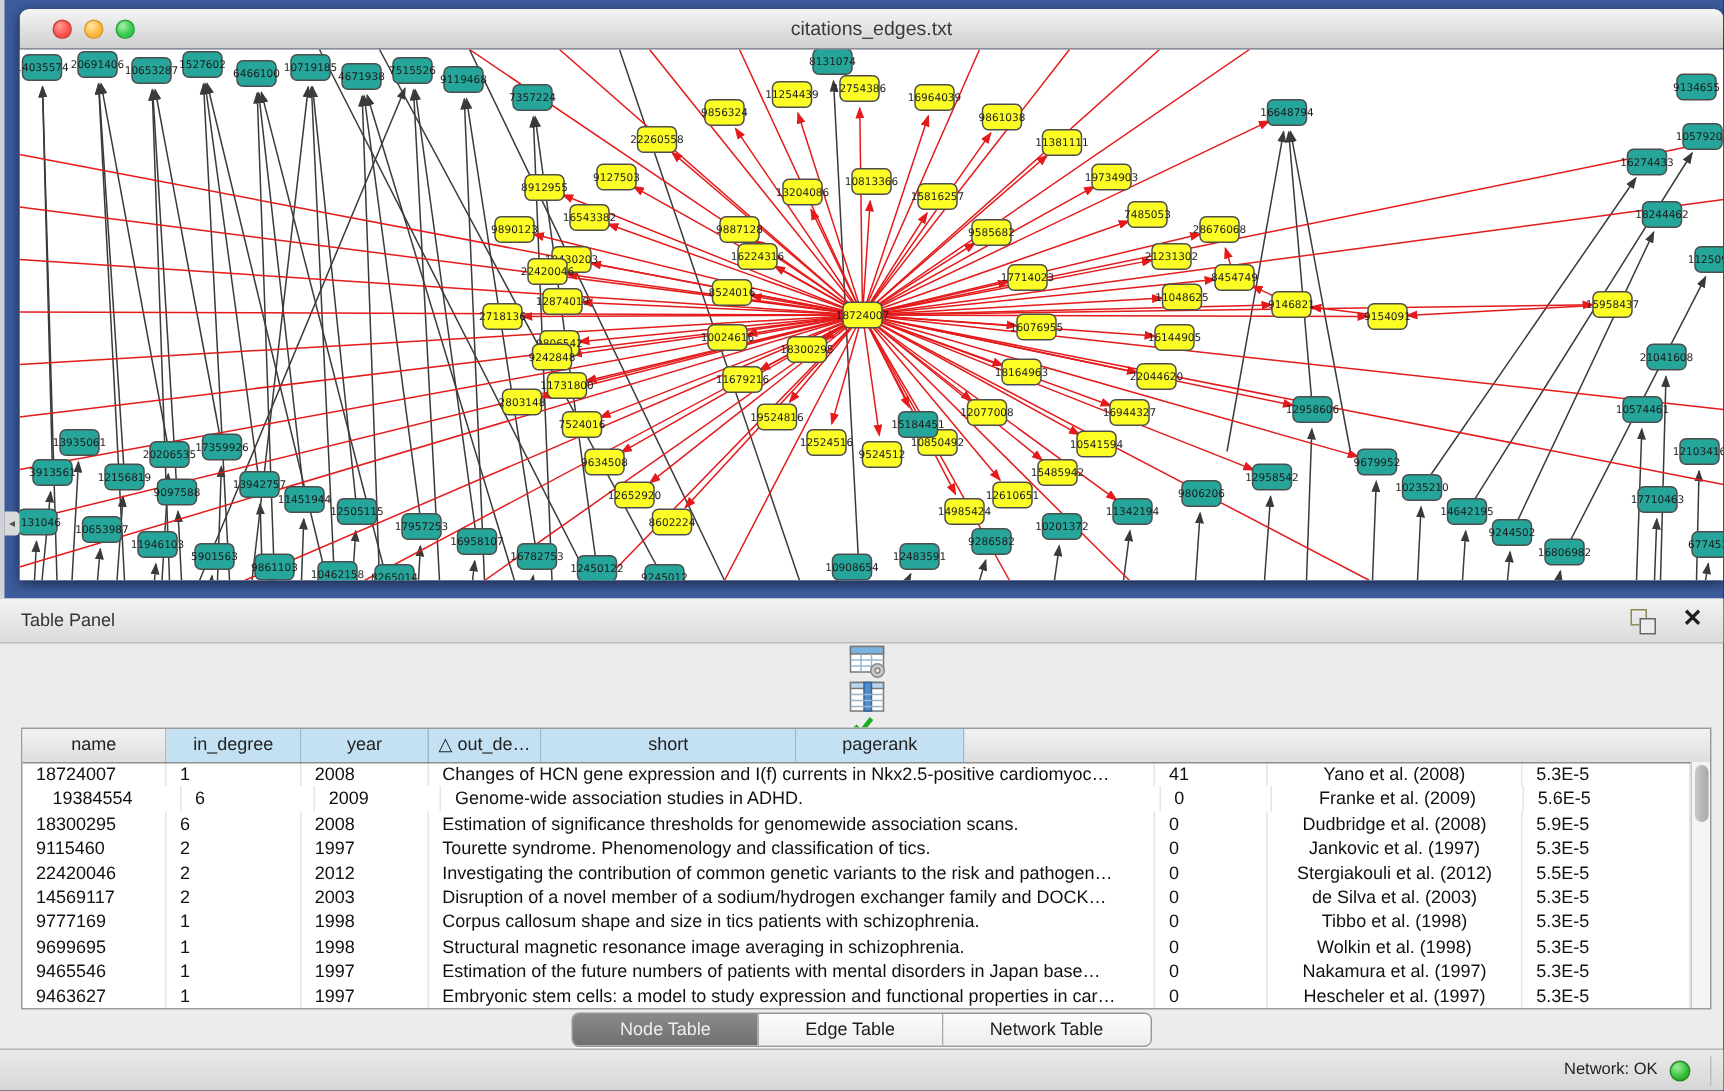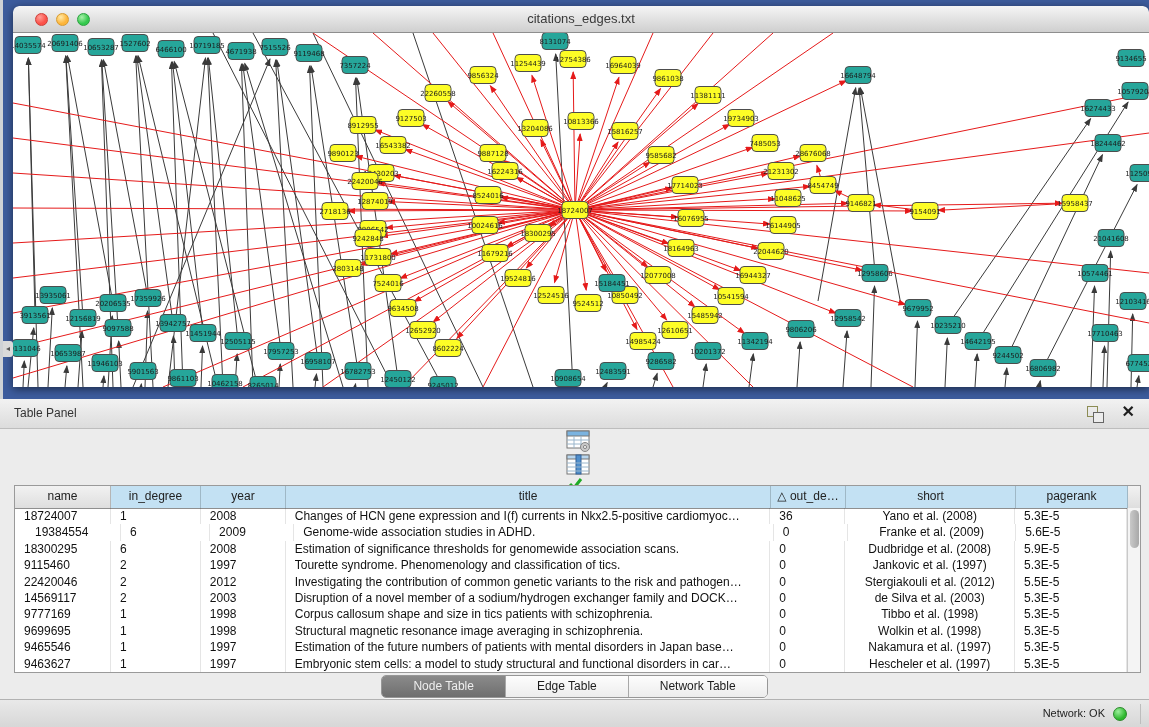--- a/index.html
+++ b/index.html
@@ -588,33 +588,32 @@
             <i class="dn"></i>
           </span>
       </div>
     </div>
 
     <div class="datatable">
       <div class="thead" id="thead">
           <div class="th gray" style="width: 96px;">name</div>
           <div class="th" style="width: 90px;">in_degree</div>
           <div class="th" style="width: 85px;">year</div>
-          <div class="th" style="width: 485px;">title</div>
           <div class="th" style="width: 75px;">△ out_de…</div>
           <div class="th" style="width: 170px;">short</div>
           <div class="th" style="width: 112px;">pagerank</div>
           <div class="th corner"></div>
         </div>
       <div class="tbody" id="tbody">
           <div class="tr">
             <div class="td" style="width: 96px;">18724007</div>
             <div class="td" style="width: 90px;">1</div>
             <div class="td" style="width: 85px;">2008</div>
             <div class="td" style="width: 485px;">Changes of HCN gene expression and I(f) currents in Nkx2.5-positive cardiomyoc…</div>
-            <div class="td" style="width: 75px;">36</div>
+            <div class="td" style="width: 75px;">41</div>
             <div class="td center" style="width: 170px;">Yano et al. (2008)</div>
             <div class="td" style="width: 112px;">5.3E-5</div>
           </div>
           <div class="tr">
             <div class="td" style="width: 96px; margin-left: 11px;">19384554</div>
             <div class="td" style="width: 90px;">6</div>
             <div class="td" style="width: 85px;">2009</div>
             <div class="td" style="width: 485px;">Genome-wide association studies in ADHD.</div>
             <div class="td" style="width: 75px;">0</div>
             <div class="td center" style="width: 170px;">Franke et al. (2009)</div>
@@ -680,21 +679,21 @@
             <div class="td" style="width: 85px;">1997</div>
             <div class="td" style="width: 485px;">Estimation of the future numbers of patients with mental disorders in Japan base…</div>
             <div class="td" style="width: 75px;">0</div>
             <div class="td center" style="width: 170px;">Nakamura et al. (1997)</div>
             <div class="td" style="width: 112px;">5.3E-5</div>
           </div>
           <div class="tr">
             <div class="td" style="width: 96px;">9463627</div>
             <div class="td" style="width: 90px;">1</div>
             <div class="td" style="width: 85px;">1997</div>
-            <div class="td" style="width: 485px;">Embryonic stem cells: a model to study structural and functional disorders in car…</div>
+            <div class="td" style="width: 485px;">Embryonic stem cells: a model to study expression and functional properties in car…</div>
             <div class="td" style="width: 75px;">0</div>
             <div class="td center" style="width: 170px;">Hescheler et al. (1997)</div>
             <div class="td" style="width: 112px;">5.3E-5</div>
           </div>
         </div>
       <div class="vscroll">
           <div class="thumb"></div>
         </div>
     </div>
 

